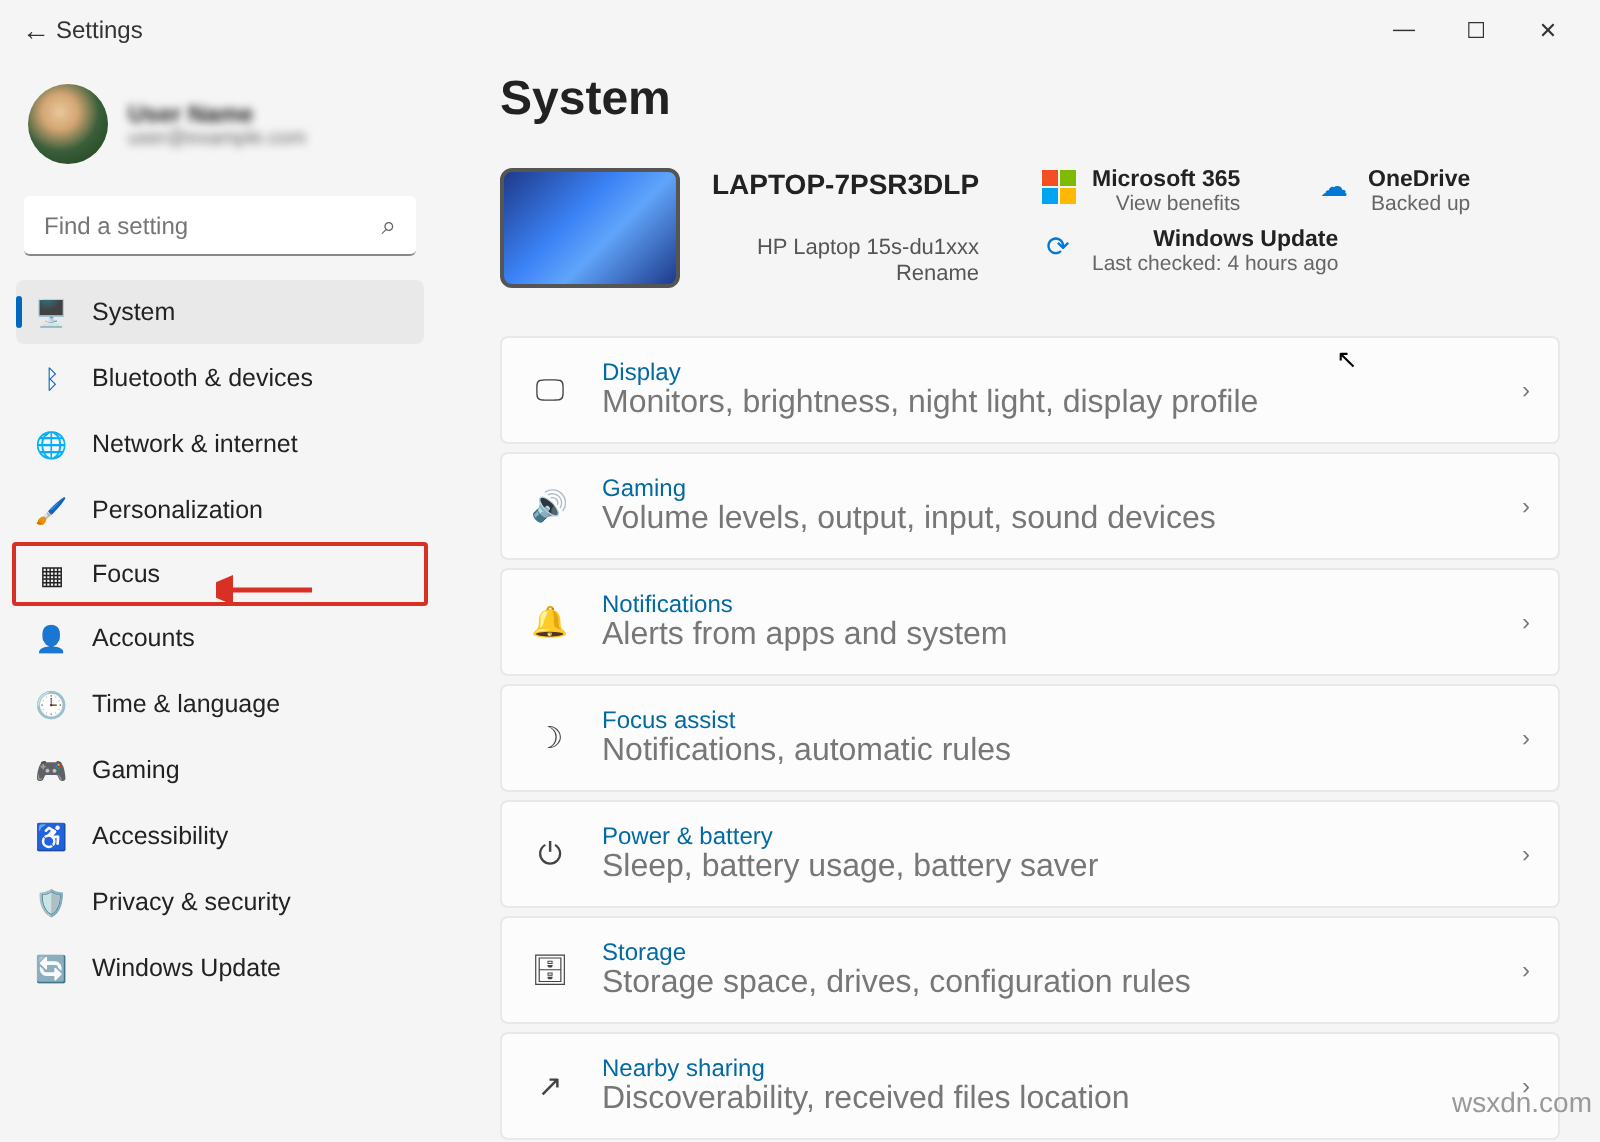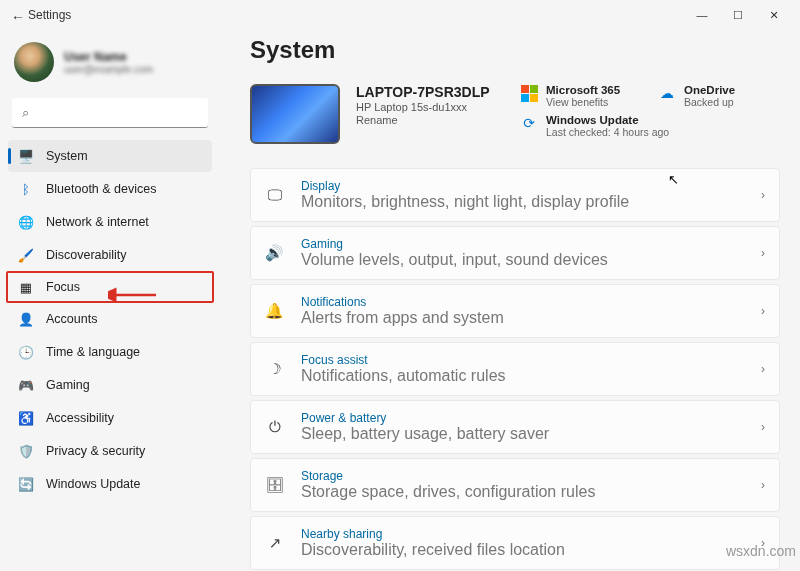--- a/index.html
+++ b/index.html
@@ -18,25 +18,25 @@
     .profile-email { font-size: 10px; color: #666; }
     .search { display: flex; align-items: center; background: #fff; border-bottom: 1px solid #888; border-radius: 3px; height: 30px; padding: 0 10px; margin: 4px 6px 12px 6px; }
     .search input { border: none; outline: none; flex: 1; font-size: 12px; background: transparent; }
     .nav-item { display: flex; align-items: center; height: 32px; padding: 0 10px; border-radius: 4px; font-size: 12.5px; color: #222; gap: 12px; cursor: pointer; position: relative; margin: 1px 2px; }
     .nav-item.active { background: #e9e9e9; }
     .nav-item.active::before { content: ""; position: absolute; left: 0; top: 8px; bottom: 8px; width: 3px; background: #0067c0; border-radius: 2px; }
     .nav-item.highlighted { border: 2px solid #d93025; border-radius: 2px; margin: -1px 0px; }
     .nav-icon { width: 16px; height: 16px; display: flex; align-items: center; justify-content: center; font-size: 13px; }
     .main { flex: 1; padding: 6px 20px 0 30px; overflow-y: auto; }
     .page-title { font-size: 24px; font-weight: 600; margin-bottom: 20px; color: #222; }
-    .header-row { display: flex; align-items: flex-start; gap: 16px; margin-bottom: 24px; }
+    .header-row { display: flex; align-items: flex-start; gap: 16px; margin-bottom: 24px; text-align: right; }
     .device-img { width: 90px; height: 60px; border-radius: 6px; background: linear-gradient(135deg, #1e3a8a 0%, #3b82f6 40%, #60a5fa 60%, #1e3a8a 100%); border: 2px solid #555; }
     .device-info { flex: 0 0 auto; }
     .device-name { font-size: 14px; font-weight: 600; color: #222; }
-    .device-model { font-size: 11px; color: #555; margin-top: 1px; }
+    .device-model { font-size: 11px; color: #555; margin-top: 18px; }
     .rename-link { font-size: 11px; color: #555; margin-top: 1px; cursor: pointer; }
     .header-tiles { margin-left: auto; display: flex; flex-wrap: wrap; gap: 6px 20px; width: 260px; }
     .tile { display: flex; gap: 8px; align-items: flex-start; width: 118px; }
     .tile.wide { width: 240px; }
     .tile-icon { width: 18px; height: 18px; display: flex; align-items: center; justify-content: center; font-size: 14px; }
     .tile-title { font-size: 11.5px; font-weight: 600; color: #222; }
     .tile-sub { font-size: 10.5px; color: #666; }
     .ms-logo { display: grid; grid-template-columns: 8px 8px; grid-template-rows: 8px 8px; gap: 1px; }
     .ms-logo div:nth-child(1){background:#f25022}.ms-logo div:nth-child(2){background:#7fba00}.ms-logo div:nth-child(3){background:#00a4ef}.ms-logo div:nth-child(4){background:#ffb900}
     .card { background: #fcfcfc; border: 1px solid #e8e8e8; border-radius: 4px; display: flex; align-items: center; padding: 10px 14px; margin-bottom: 4px; cursor: pointer; gap: 16px; }
@@ -65,38 +65,39 @@
 <div class="content">
   <div class="sidebar">
     <div class="profile">
       <div class="avatar"></div>
       <div class="profile-text">
         <div class="profile-name">User Name</div>
         <div class="profile-email">user@example.com</div>
       </div>
     </div>
     <div class="search">
+      <input placeholder="Find a setting" style="">
       <span style="color:#666;font-size:13px;">⌕</span>
     </div>
     <div id="nav-list">
         <div class="nav-item active">
           <span class="nav-icon" style="">🖥️</span>
           <span>System</span>
         </div>
         <div class="nav-item">
           <span class="nav-icon" style="color:#0067c0">ᛒ</span>
           <span>Bluetooth &amp; devices</span>
         </div>
         <div class="nav-item">
           <span class="nav-icon" style="">🌐</span>
           <span>Network &amp; internet</span>
         </div>
         <div class="nav-item">
           <span class="nav-icon" style="">🖌️</span>
-          <span>Discoverability</span>
+          <span>Personalization</span>
         </div>
         <div class="nav-item highlighted">
           <span class="nav-icon" style="">▦</span>
           <span>Focus</span>
         </div>
         <div class="nav-item">
           <span class="nav-icon" style="">👤</span>
           <span>Accounts</span>
         </div>
         <div class="nav-item">

